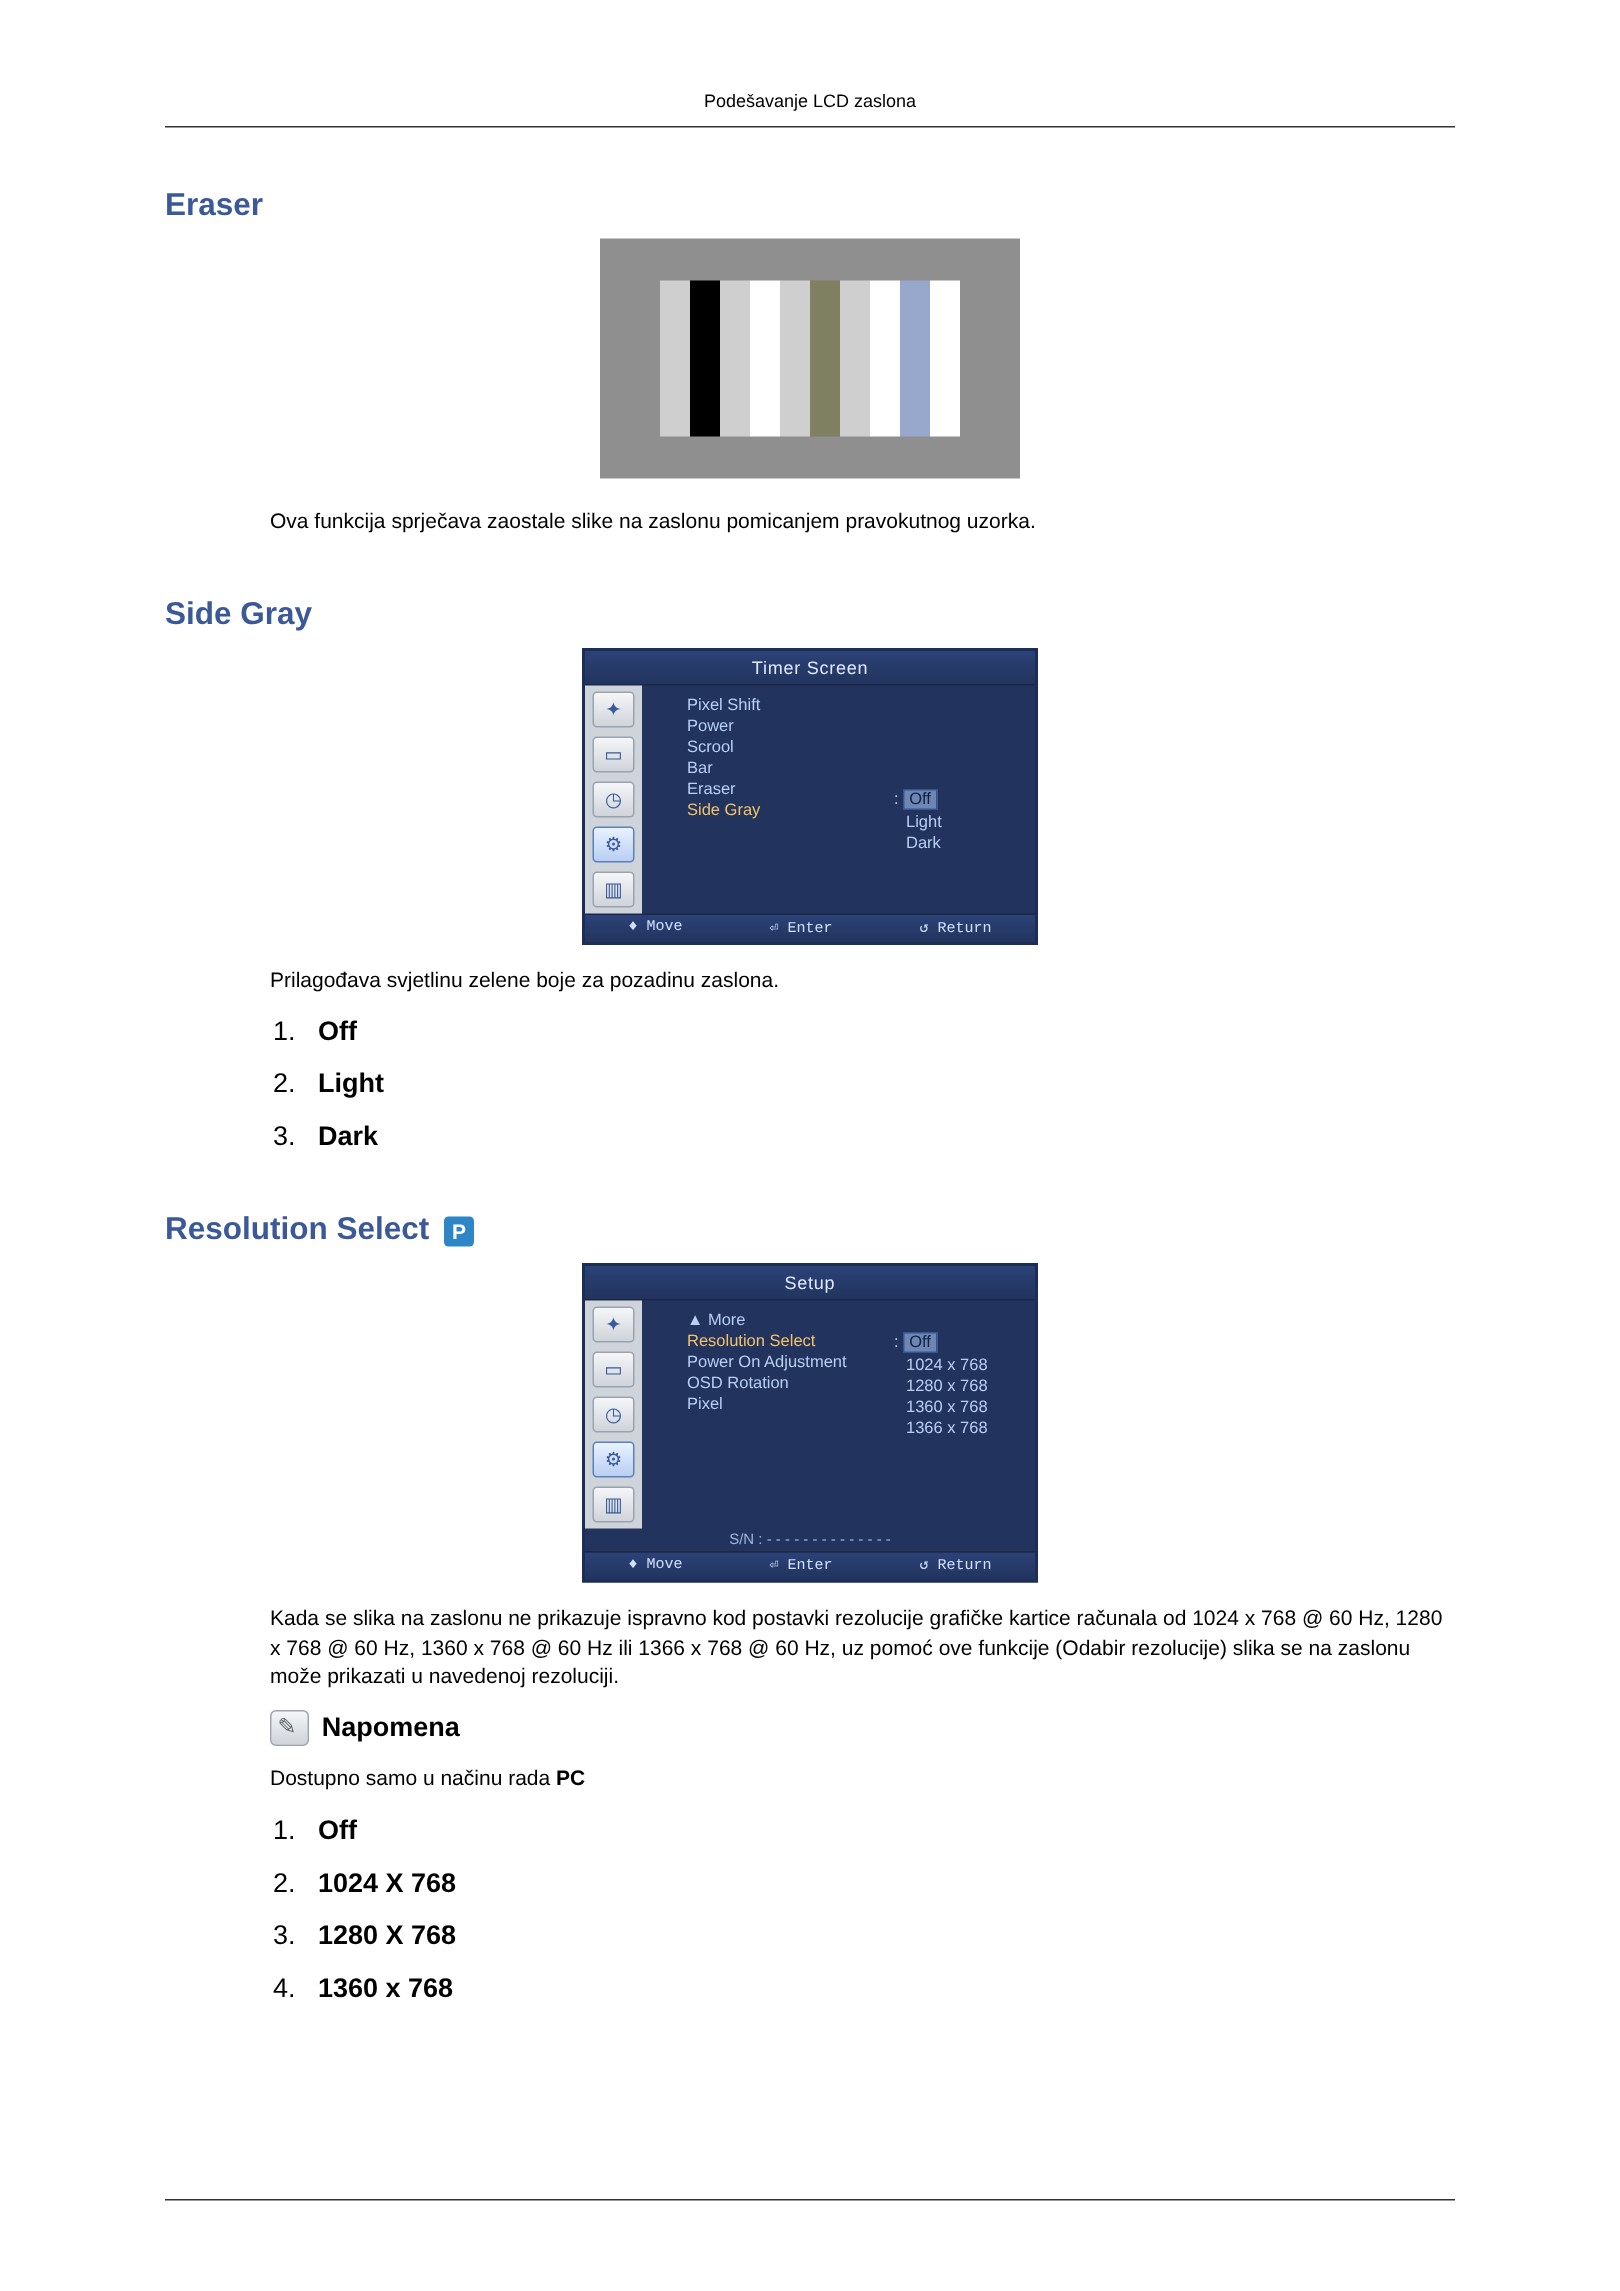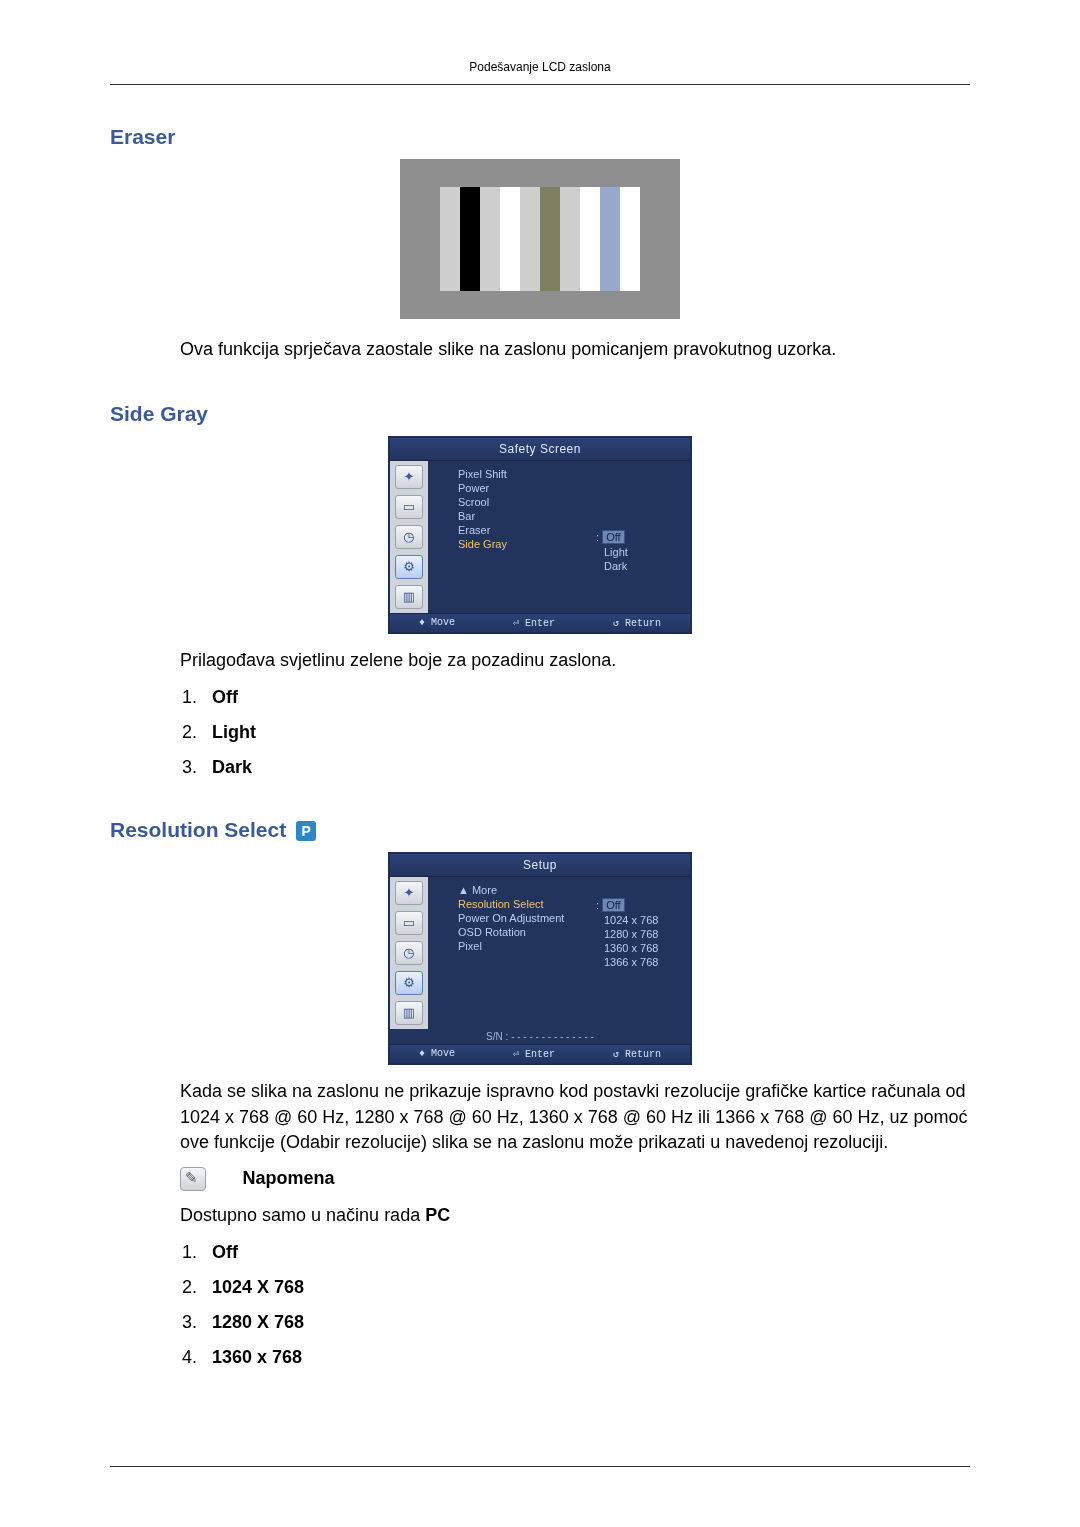--- a/index.html
+++ b/index.html
@@ -36,21 +36,21 @@
   .section-heading {
     color: #3b5998;
     font-weight: bold;
     font-size: 21px;
     margin: 40px 0 10px 0;
   }
   .content-indent {
     margin-left: 70px;
   }
   .body-text {
-    font-size: 18px;
+    font-size: 14px;
     line-height: 1.4;
     margin: 12px 0;
   }
   ol.option-list {
     font-size: 18px;
     padding-left: 22px;
     margin: 14px 0;
   }
   ol.option-list li {
     margin: 14px 0;
@@ -193,21 +193,21 @@
     margin-right:4px;
     position:relative;
   }
   .note-icon::after{
     content:"✎";
     color:#5a5f66;
     font-size:15px;
     position:absolute;
     left:4px; top:1px;
   }
-  .note-label{ font-weight:bold; font-size:18px; vertical-align:middle;margin-left:28px;}
+  .note-label{ font-weight:bold; font-size:18px; vertical-align:middle;}
 </style>
 </head>
 <body>
 
 <div class="page">
 
   <div class="header-title">Podešavanje LCD zaslona</div>
   <div class="top-rule"></div>
 
   <div class="section-heading">Eraser</div>
@@ -227,21 +227,21 @@
       </div>
     </div>
   </div>
   <div class="content-indent">
     <p class="body-text">Ova funkcija sprječava zaostale slike na zaslonu pomicanjem pravokutnog uzorka.</p>
   </div>
 
   <div class="section-heading">Side Gray</div>
   <div class="img-center">
     <div class="osd-wrap">
-      <div class="osd-title">Safety Screen</div>
+      <div class="osd-title">Timer Screen</div>
       <div class="osd-body">
         <div class="osd-icons">
           <div class="ico">✦</div>
           <div class="ico">▭</div>
           <div class="ico">◷</div>
           <div class="ico sel">⚙</div>
           <div class="ico">▥</div>
         </div>
         <div class="osd-cols">
           <div class="osd-labels">

